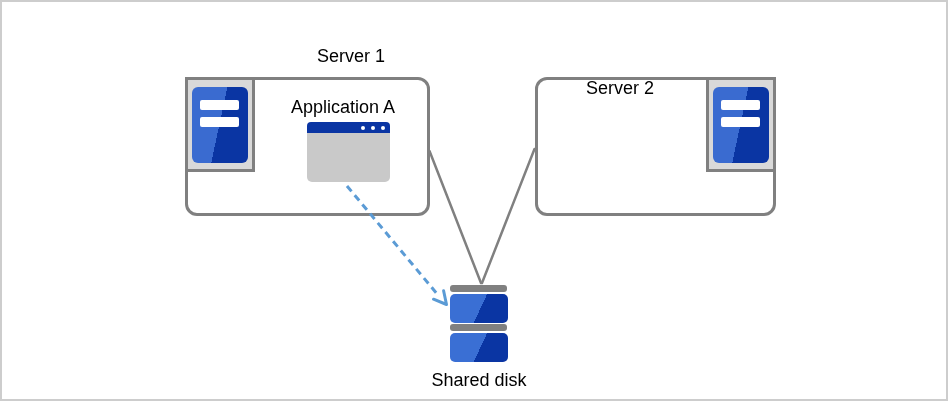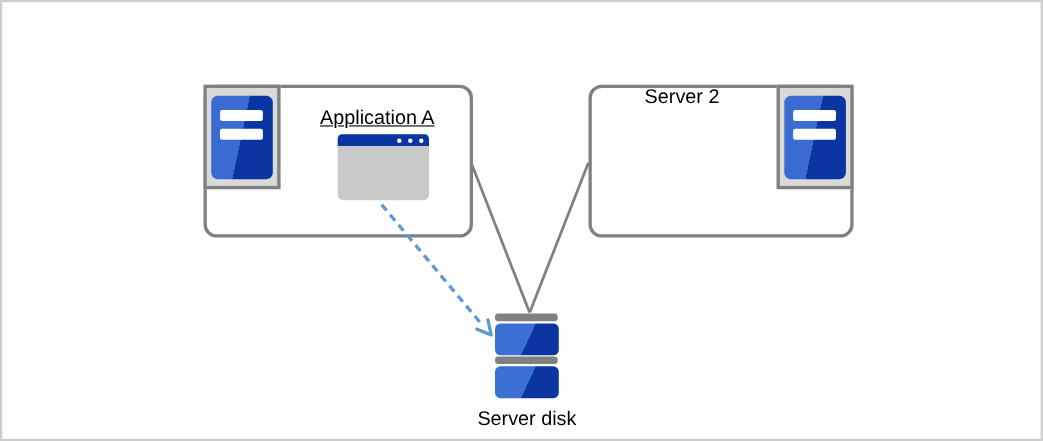--- a/index.html
+++ b/index.html
@@ -59,23 +59,24 @@
     position:absolute; left:0; width:58px; height:29px; border-radius:5px;
     background:linear-gradient(115deg, #3a6fd4 52%, var(--icon-blue-dark) 52%);
   }
   .disk-platter.p1{top:9px;} .disk-platter.p2{top:48px;}
 </style>
 </head>
 <body>
 
 <div class="canvas">
 
+  <div class="label" style="left:284px; top:44px; width:130px;">Server 1</div>
   <div class="label" style="left:553px; top:44px; width:130px;margin-top:32px;">Server 2</div>
-  <div class="label" style="left:276px; top:95px; width:130px;text-decoration:underline;">Application A</div>
-  <div class="label" style="left:407px; top:368px; width:140px;">Server disk</div>
+  <div class="label" style="left:276px; top:95px; width:130px;">Application A</div>
+  <div class="label" style="left:407px; top:368px; width:140px;">Shared disk</div>
 
   <div class="server-box" style="left:183px; top:75px; width:245px; height:139px;"></div>
   <div class="server-box" style="left:533px; top:75px; width:241px; height:139px;"></div>
 
   <div class="server-icon" style="left:183px; top:75px;">
     <div class="server-tower">
       <div class="server-slot s1"></div>
       <div class="server-slot s2"></div>
     </div>
   </div>

